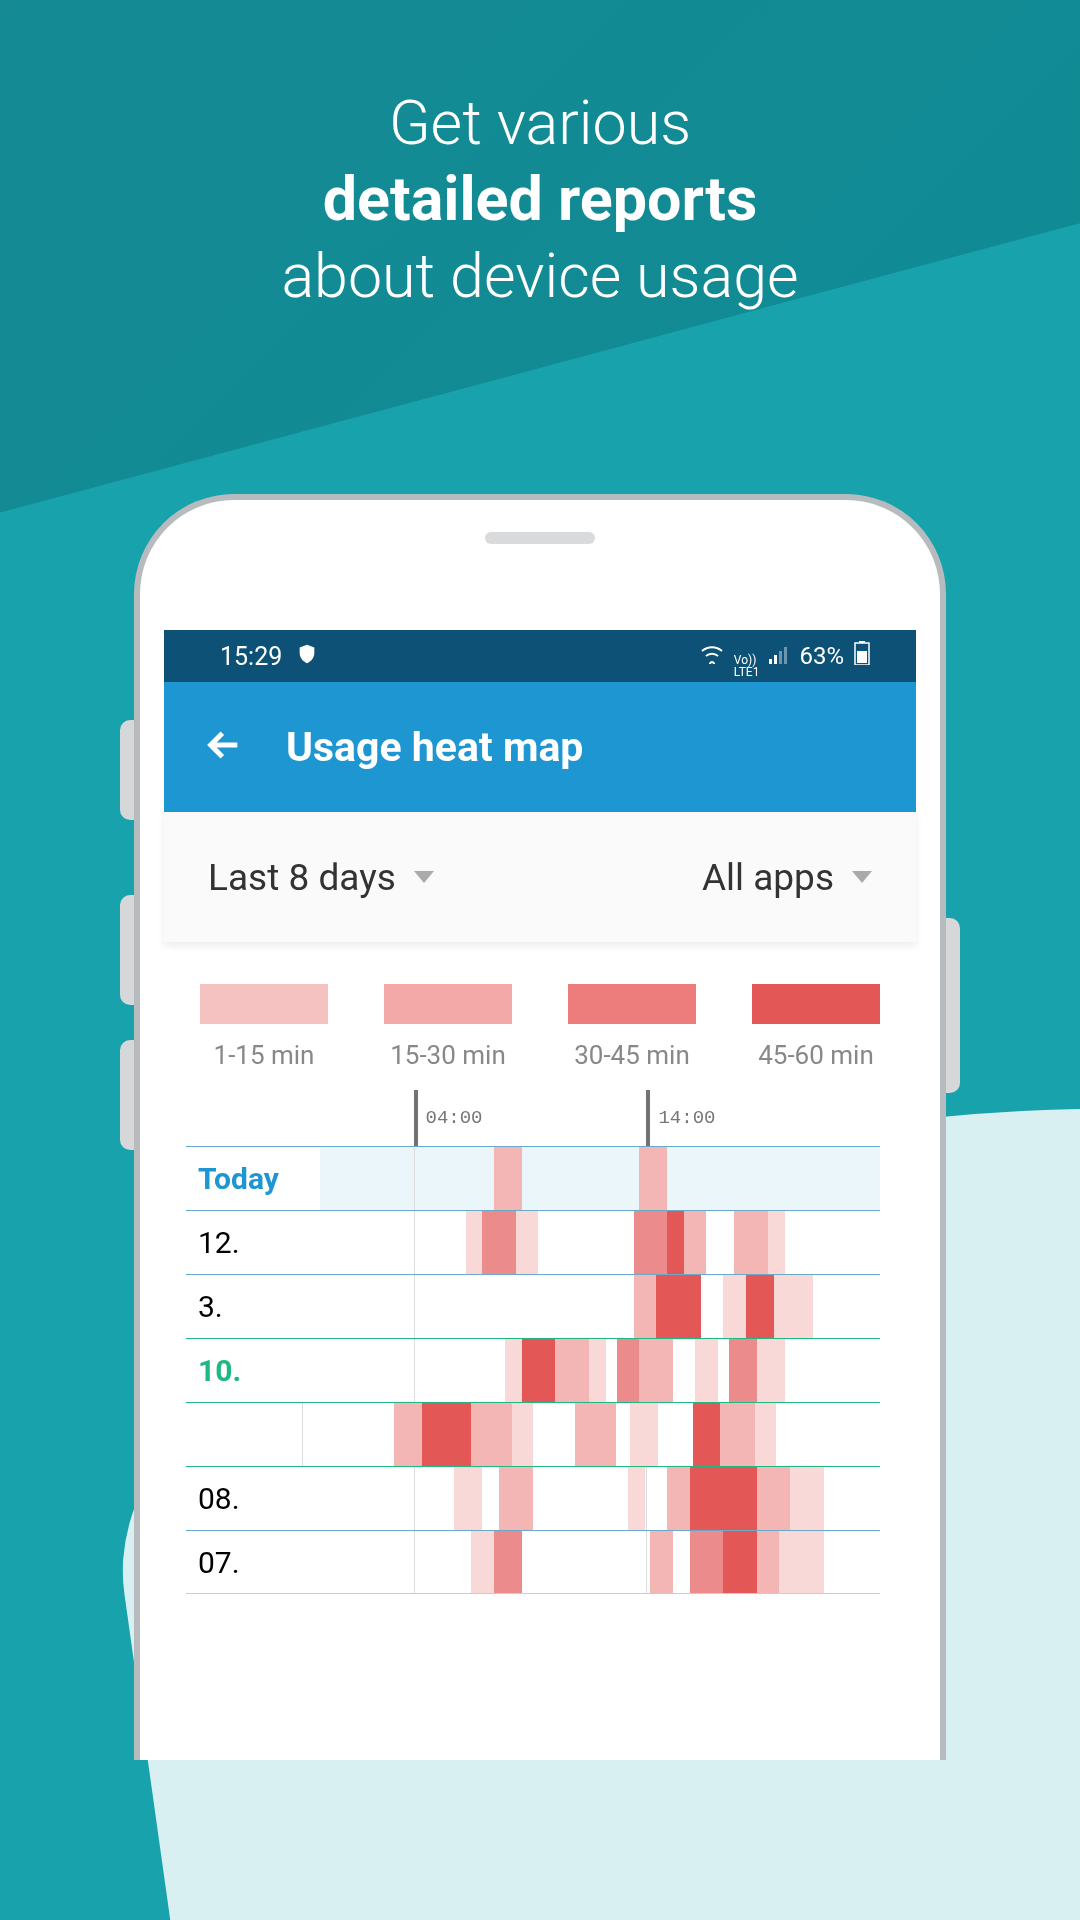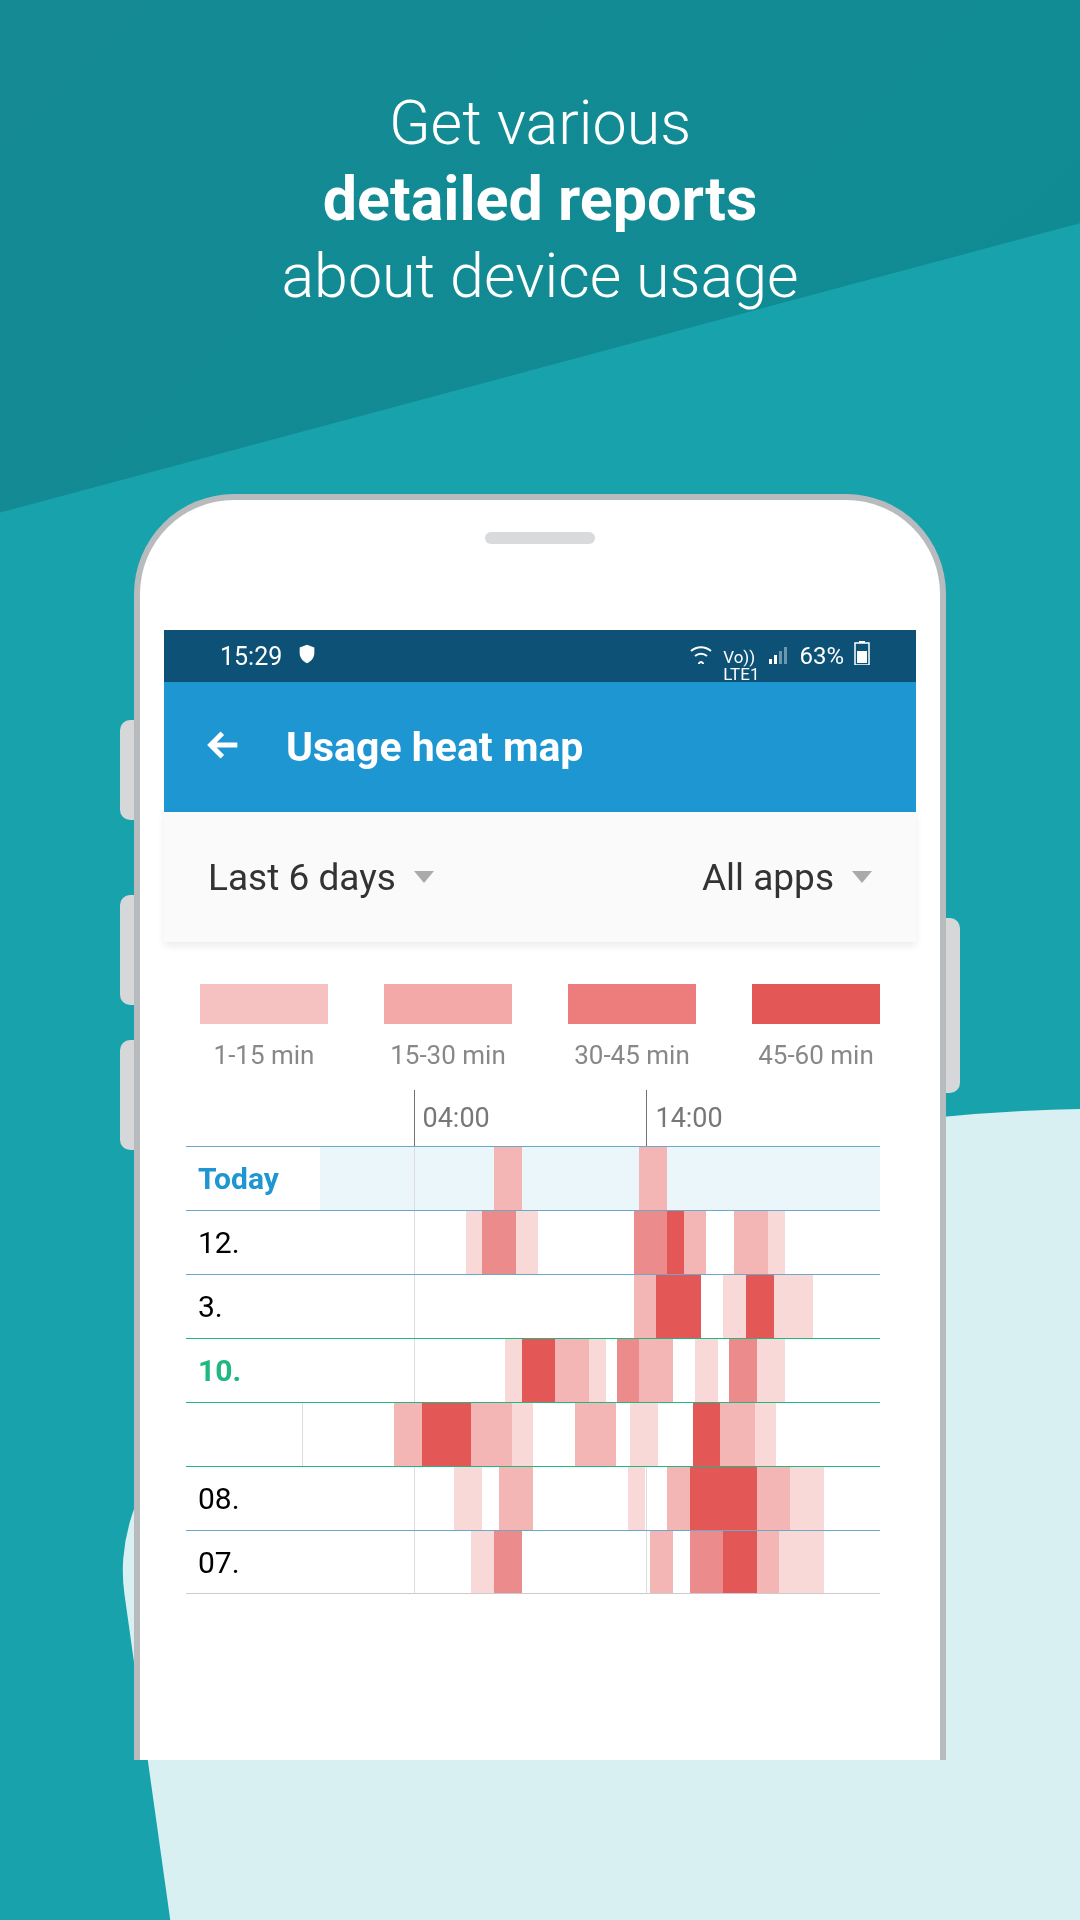--- a/index.html
+++ b/index.html
@@ -162,27 +162,28 @@
   .heatmap-wrap { padding: 0 36px 0 22px; position: relative; }
   .time-header {
     height: 56px;
     display: flex;
     position: relative;
     margin-left: 134px;
   }
   .time-tick {
     position: absolute;
     top: 0;
-    font-size: 27px;
+    font-size: 19px;
     color: #777;
-    border-left: 1px solid #737373;
+    border-left: 4px solid #737373;
     padding-left: 8px;
     height: 56px;
     display: flex;
     align-items: center;
+    font-family: Liberation Mono, monospace;
   }
   .heatmap-row {
     height: 64px;
     display: flex;
     align-items: stretch;
     border-top: 1px solid #6aa9c9;
   }
   .heatmap-row.green-border { border-top-color: #1fb880; }
   .heatmap-row:last-child { border-bottom: 1px solid #ccc; }
   .row-label {
@@ -248,21 +249,21 @@
               <path d="M12 2 L4 5 v6 c0 5 3.5 9.5 8 11 4.5-1.5 8-6 8-11 V5 L12 2z"></path>
             </svg>
         </span>
       </div>
       <div class="status-right">
         <span>
           <svg width="24" height="20" viewBox="0 0 24 20">
               <path d="M12 18 a2 2 0 1 0 0.001 0 M6 12 a9 9 0 0 1 12 0 M2 7 a15 15 0 0 1 20 0" fill="none" stroke="#fff" stroke-width="2"></path>
             </svg>
         </span>
-        <span style="font-size:17px;line-height:1;margin-top:20px;">Vo))<br><span>LTE1</span></span>
+        <span style="font-size:12px;line-height:1;margin-top:20px;">Vo))<br><span>LTE1</span></span>
         <span>
           <svg width="20" height="18" viewBox="0 0 20 18">
               <rect x="0" y="13" width="3" height="5" fill="#fff"></rect>
               <rect x="5" y="9" width="3" height="9" fill="#fff"></rect>
               <rect x="10" y="5" width="3" height="13" fill="#fff" opacity="0.4"></rect>
               <rect x="15" y="1" width="3" height="17" fill="#fff" opacity="0.4"></rect>
             </svg>
         </span>
         <span>63%</span>
         <span>
@@ -279,21 +280,21 @@
       <span class="back-arrow">
         <svg viewBox="0 0 24 24">
             <path d="M20 12 H4 M11 5 L4 12 L11 19"></path>
           </svg>
       </span>
       <span class="app-bar-title">Usage heat map</span>
     </div>
 
     <div class="filter-bar">
       <div class="dropdown">
-        <span>Last 6 days</span>
+        <span>Last 8 days</span>
         <span class="dropdown-caret"></span>
       </div>
       <div class="dropdown">
         <span>All apps</span>
         <span class="dropdown-caret"></span>
       </div>
     </div>
 
     <div class="legend" id="legend-container">
         <div class="legend-item">

